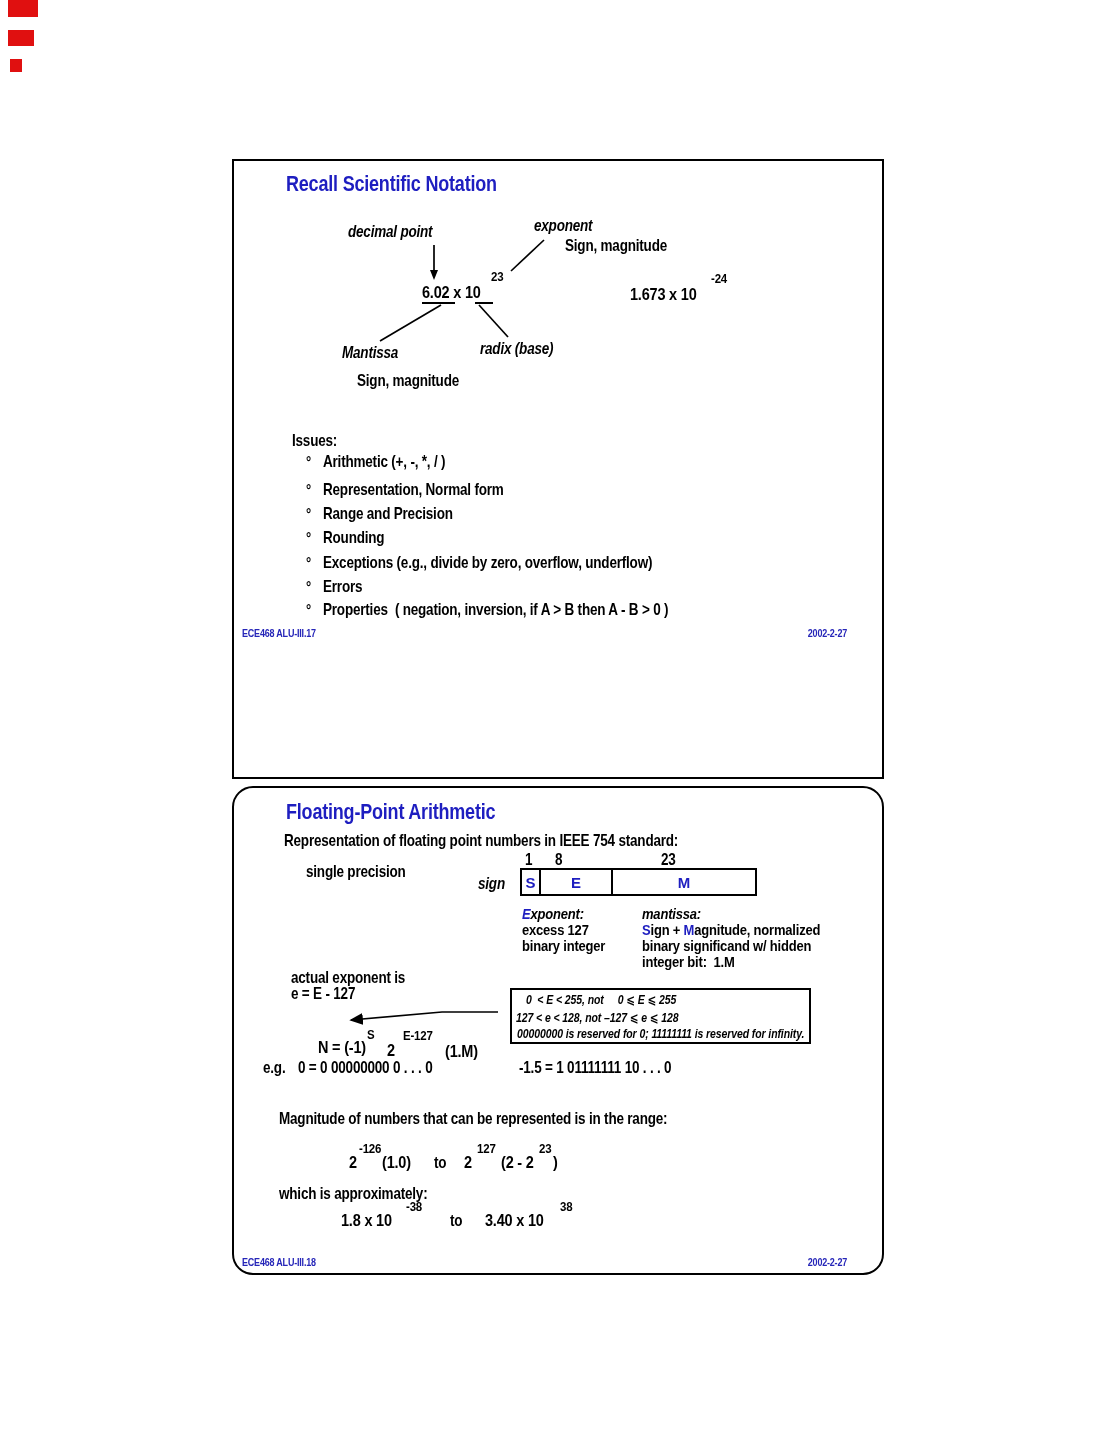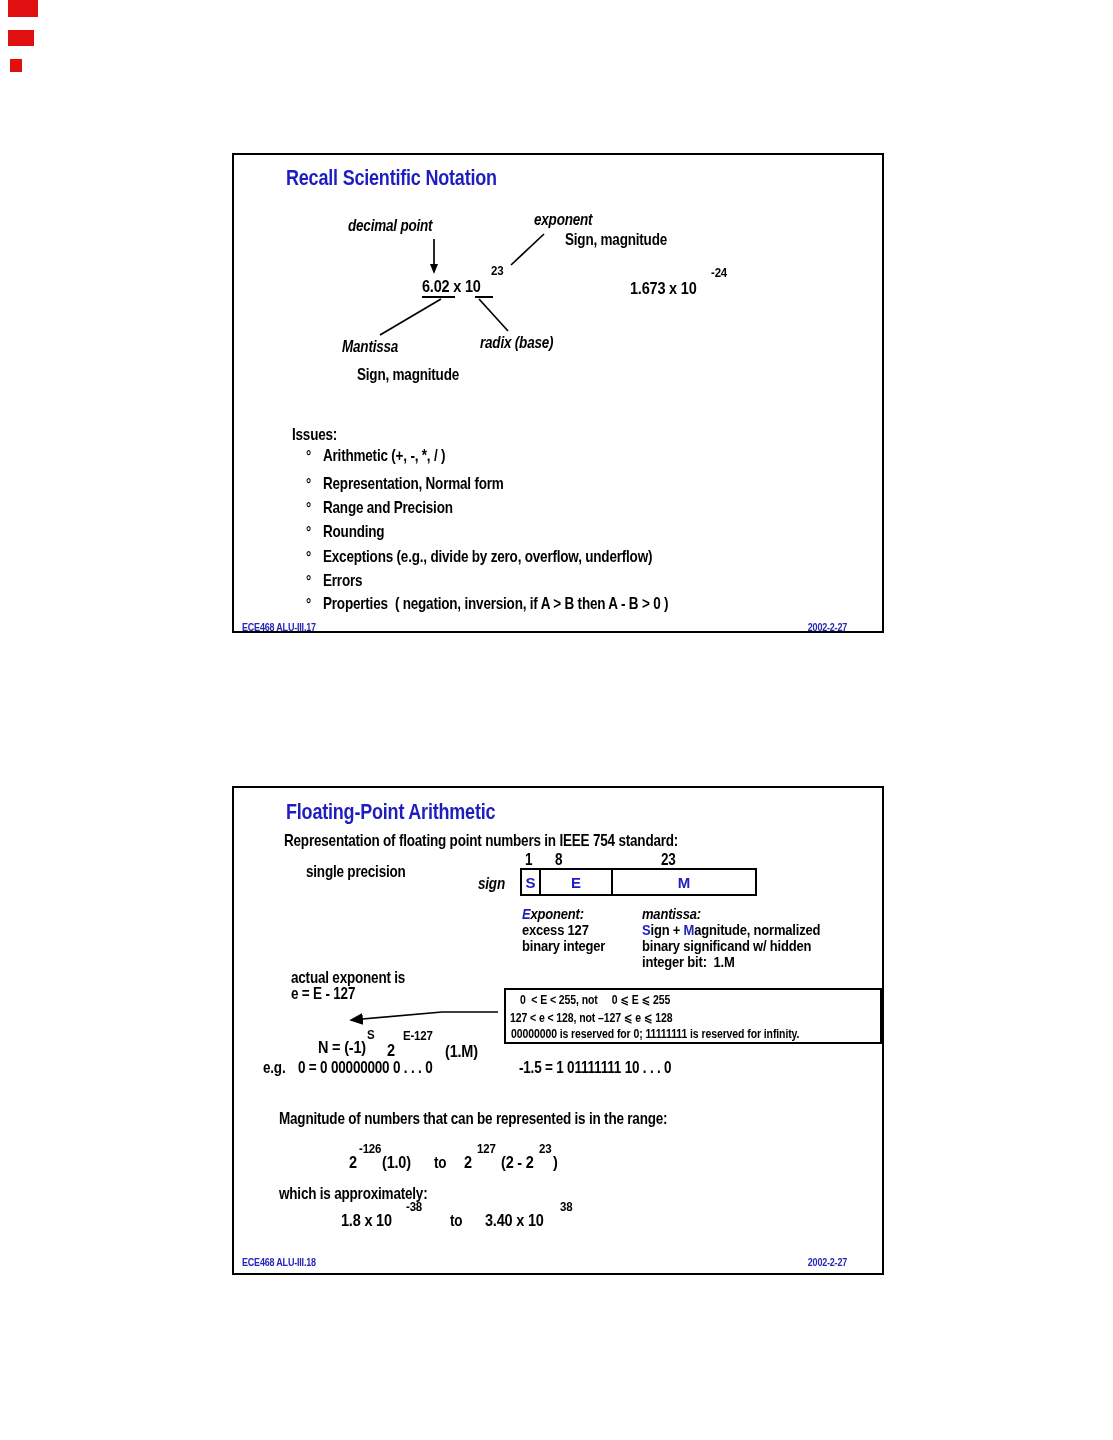--- a/index.html
+++ b/index.html
@@ -4,22 +4,22 @@
 <style>
   :root{ --blue:#1e1ec0; --fblue:#2626b8; --ink:#000000; }
   html,body{ margin:0; padding:0; background:#ffffff; }
   .page{
     position:relative; width:1113px; height:1440px; background:#ffffff;
     font-family:"Liberation Sans","DejaVu Sans",sans-serif;
     font-weight:bold; color:var(--ink); overflow:hidden;
   }
   .slide{ position:absolute; left:232px; width:652px; background:#fff;
           border:2px solid #000; box-sizing:border-box; }
-  .slide1{ top:153px; height:480px;text-decoration:underline; }
-  .slide2{ top:786px; height:489px; }
+  .slide1{ top:159px; height:620px;text-decoration:underline; }
+  .slide2{ top:786px; height:489px;border-radius:21px; }
   .t{ position:absolute; white-space:pre; line-height:1.05;
       letter-spacing:-0.2px; transform:scaleY(1.18); transform-origin:0 0; }
   .it{ font-style:italic; }
   .blue{ color:var(--blue); }
   .foot{ position:absolute; font-size:9px; color:var(--fblue);
          letter-spacing:-0.2px; transform:scaleY(1.15); transform-origin:0 0; }
   .fs18{ font-size:18px; } .fs145{ font-size:14.5px; }
   .fs135{ font-size:13.5px; } .fs115{ font-size:11.5px; }
   .ul{ position:absolute; height:2px; background:#000; }
   .box{ position:absolute; border:2px solid #000; box-sizing:border-box; background:#fff; }
@@ -139,21 +139,21 @@
       <div><span class="blue">S</span><span>ign + </span><span class="blue">M</span><span>agnitude, normalized</span></div>
       <div>binary significand w/ hidden</div>
       <div>integer bit:  1.M</div>
     </div>
 
     <div class="note" style="left:57px; top:182px;">
       <div style="font-size:13.5px;">actual exponent is</div>
       <div style="font-size:13.5px;">e = E - 127</div>
     </div>
 
-    <div class="box" style="left:270px; top:200px; width:378px; height:56px;">
+    <div class="box" style="left:276px; top:200px; width:301px; height:56px;font-style:italic;">
       <div class="note cbox-lines" style="left:0; top:1px; width:100%;">
         <div style="padding-left:14px;">0  &lt; E &lt; 255, not     0 ⩽ E ⩽ 255</div>
         <div style="padding-left:4px;">127 &lt; e &lt; 128, not –127 ⩽ e ⩽ 128</div>
         <div style="padding-left:5px;">00000000 is reserved for 0; 11111111 is reserved for infinity.</div>
       </div>
     </div>
 
     <div class="t fs145" style="left:84px; top:251px;">N = (-1)</div>
     <div class="t fs115" style="left:133px; top:239px;">S</div>
     <div class="t fs145" style="left:153px; top:254px;">2</div>

